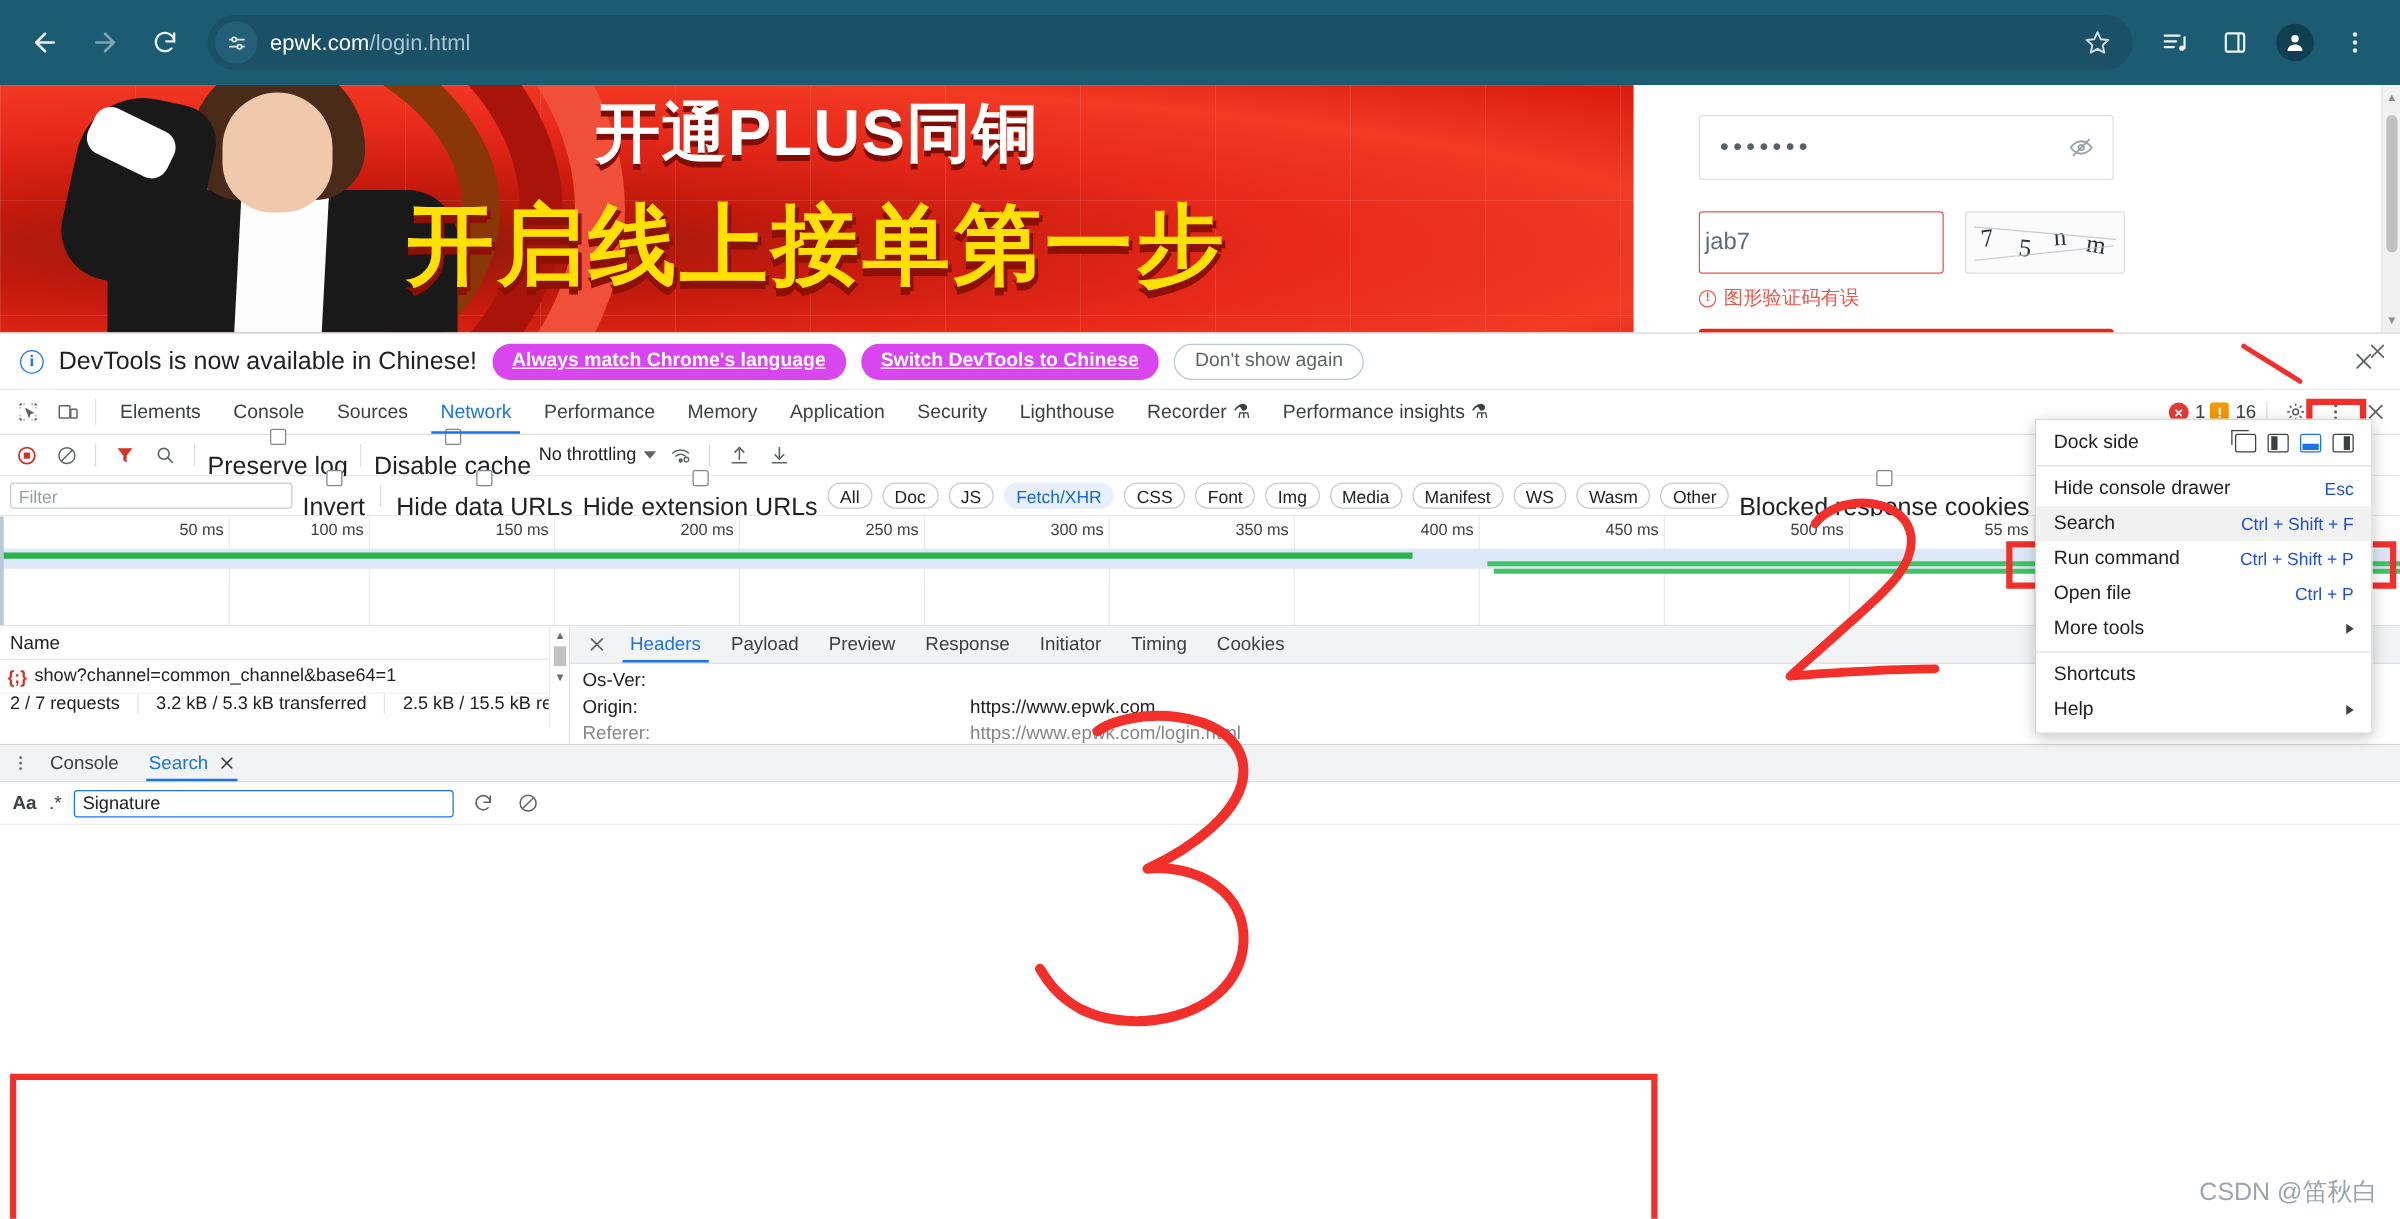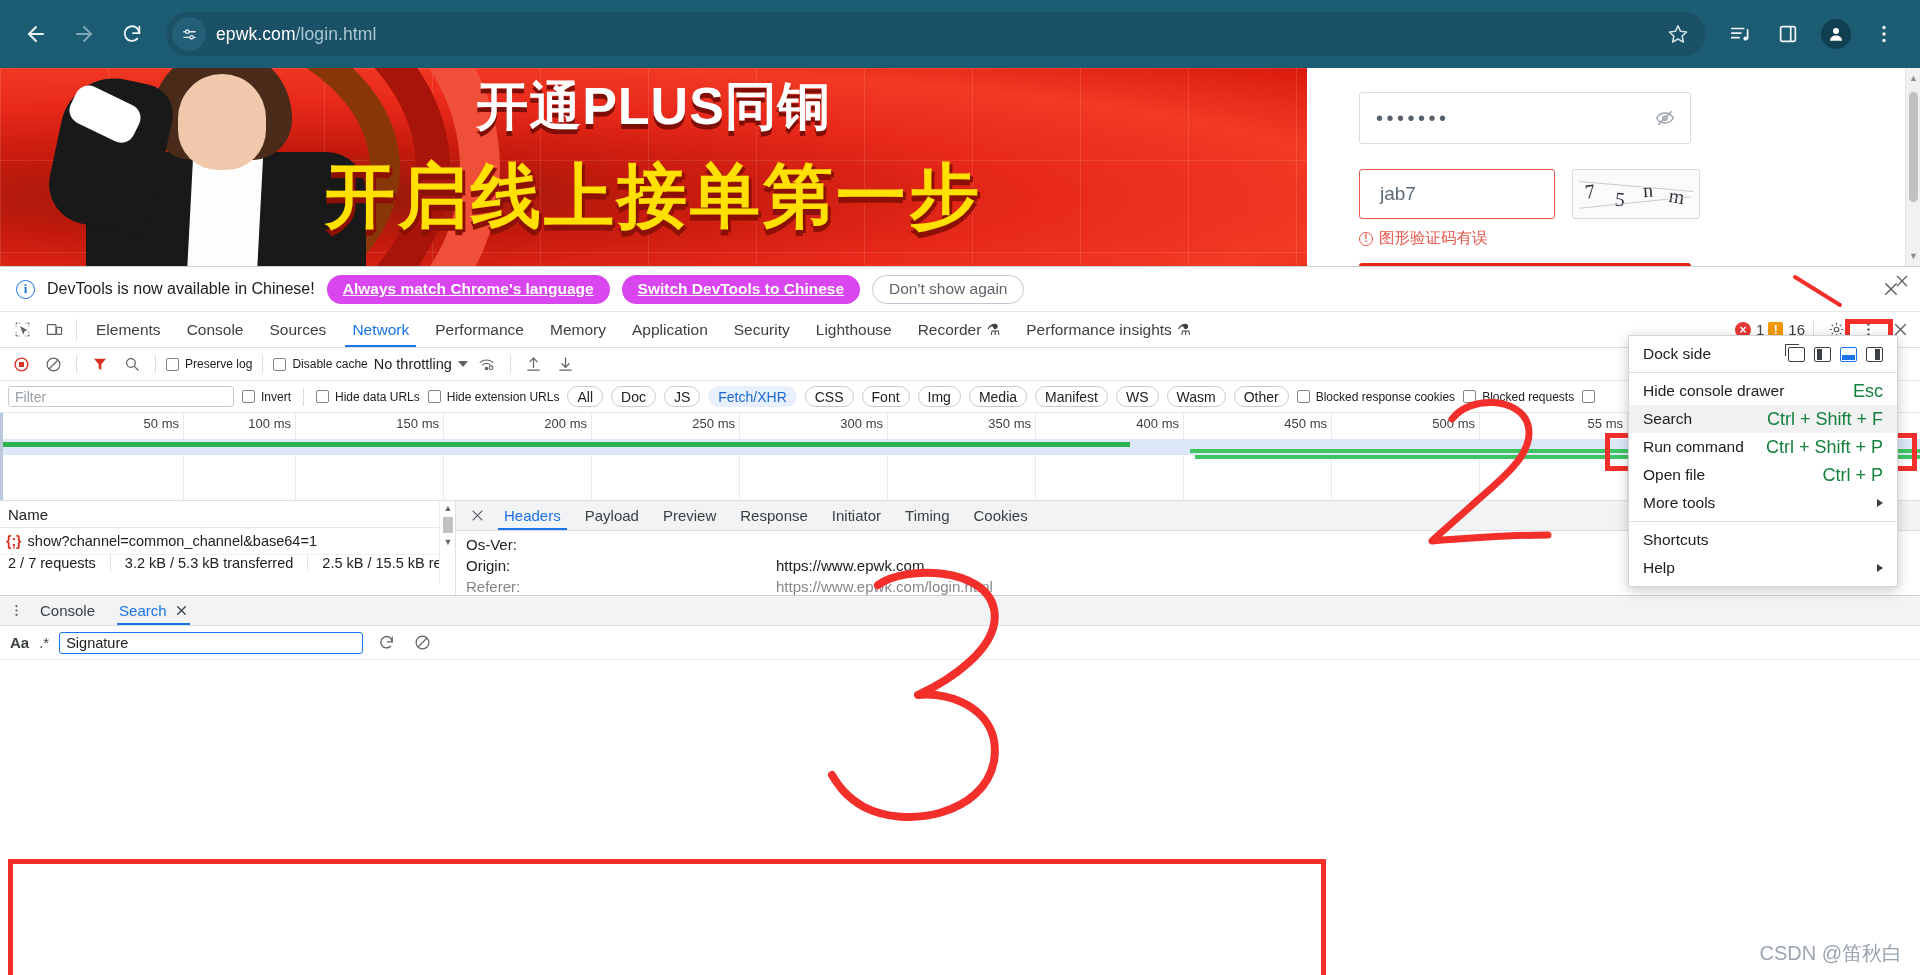--- a/index.html
+++ b/index.html
@@ -113,21 +113,21 @@
   .pw-field {
     width: 332px; height: 52px; border: 1px solid #d9dde2; border-radius: 3px;
     display: flex; align-items: center; padding: 0 10px 0 16px; background:#fff;
   }
   .pw-dots { flex:1 1 auto; color:#57606a; font-size: 20px; letter-spacing: 3.5px; }
   .eye-btn { width: 30px; height: 30px; display:flex; align-items:center;
     justify-content:center; color:#9aa2ab; }
   .row-captcha { display: flex; gap: 17px; margin-top: 25px; }
   .captcha-input {
     width: 196px; height: 50px; border: 1px solid #e8574b; border-radius: 3px;
-    display: flex; align-items: center; padding-left: 20px; background:#fff;
+    display: flex; align-items: center; padding-left: 4px; background:#fff;
     color: #5d6b78; font-size: 19px;
   }
   .captcha-img {
     width: 128px; height: 50px; border: 1px solid #d9dde2; border-radius: 3px;
     background: #fbfbfb; position: relative; overflow: hidden;
   }
   .captcha-img .ch {
     position: absolute; font-size: 20px; color: #2c3138;
     font-family: "Liberation Serif", serif;
   }
@@ -168,21 +168,21 @@
   .dt-banner {
     height: 45px; background: #ffffff; border-bottom: 1px solid #e6e6e6;
     display: flex; align-items: center; padding: 0 16px; gap: 12px;
   }
   .info-ic {
     width: 19px; height: 19px; border-radius: 50%; border: 1.6px solid #1a73e8;
     color: #1a73e8; font-size: 13px; font-weight: bold;
     display: flex; align-items: center; justify-content: center;
     font-family: "Liberation Serif", serif; flex: 0 0 auto;
   }
-  .dt-banner-text { font-size: 16px; color: #202124; }
+  .dt-banner-text { font-size: 20px; color: #202124; }
   .pill {
     height: 29px; border-radius: 15px; padding: 0 16px; font-size: 15.5px;
     display: flex; align-items: center; white-space: nowrap;
   }
   .pill.primary { background: #d946ef; color: #ffffff; font-weight: bold; text-decoration: underline; }
   .pill.ghost { background: #ffffff; color: #5f6368; border: 1px solid #bcc7d4; }
   .banner-close { margin-left: auto; color: #5f6368; display:flex;
     align-items:center; justify-content:center; width: 26px; height: 26px; }
 
   .dt-tabs {
@@ -221,22 +221,22 @@
     justify-content: center; color: #5f6368; }
 
   
   .net-toolbar {
     height: 33px; display: flex; align-items: center; gap: 6px;
     padding: 0 8px; border-bottom: 1px solid #e8e8e8; background: #fff;
   }
   .tb-ic { width: 26px; height: 26px; display:flex; align-items:center;
     justify-content:center; color: #5f6368; }
   .tb-sep { width: 1px; height: 18px; background: #dadce0; margin: 0 4px; }
-  .cb-wrap { display: flex; align-items: center; gap: 6px; font-size: 12px;
-    color: #202124; white-space: nowrap; }
+  .cb-wrap { display: flex; align-items: center; gap: 6px; font-size: 20px;
+    color: #202124; white-space: nowrap; flex-direction: column; }
   .cb {
     width: 13px; height: 13px; border: 1.3px solid #80868b; border-radius: 2px;
     background: #fff; flex: 0 0 auto;
   }
   .throttle { font-size: 14.5px; color: #202124; }
   .caret { width: 0; height: 0; border-left: 5px solid transparent;
     border-right: 5px solid transparent; border-top: 6px solid #5f6368; }
 
   .net-filterbar {
     height: 32px; display: flex; align-items: center; gap: 8px;
@@ -342,21 +342,21 @@
 
   
   .ctx-menu {
     position: absolute; z-index: 50; background: #ffffff; border: 1px solid #d5d5d5;
     box-shadow: 0 3px 12px rgba(0,0,0,.22); width: 270px; padding: 4px 0;
     font-size: 15.5px; color: #202124;
   }
   .ctx-item { height: 28px; display: flex; align-items: center; padding: 0 14px; gap: 10px; }
   .ctx-item.hl { background: #f1f1f1; }
   .ctx-item .lbl { flex: 1 1 auto; white-space: nowrap; }
-  .ctx-item .sc { color: #15803d; font-size: 18px; white-space: nowrap; }
+  .ctx-item .sc { color: #1d4ed8; font-size: 14px; white-space: nowrap; }
   .ctx-sep { height: 1px; background: #e0e0e0; margin: 4px 0; }
   .dock-icons { display: flex; align-items: center; gap: 9px; }
   .dock-ic { width: 17px; height: 15px; border: 1.8px solid #3c4043; border-radius: 2px;
     position: relative; }
   .dock-ic.sel { border-color: #1a73e8; }
   .dock-ic.undock::before { content:""; position:absolute; left:-4px; top:-4px;
     width:13px; height:11px; border:1.8px solid #3c4043; border-right:none;
     border-bottom:none; }
   .dock-ic.left::after { content:""; position:absolute; left:2px; top:1px;
     bottom:1px; width:5px; background:#3c4043; }

